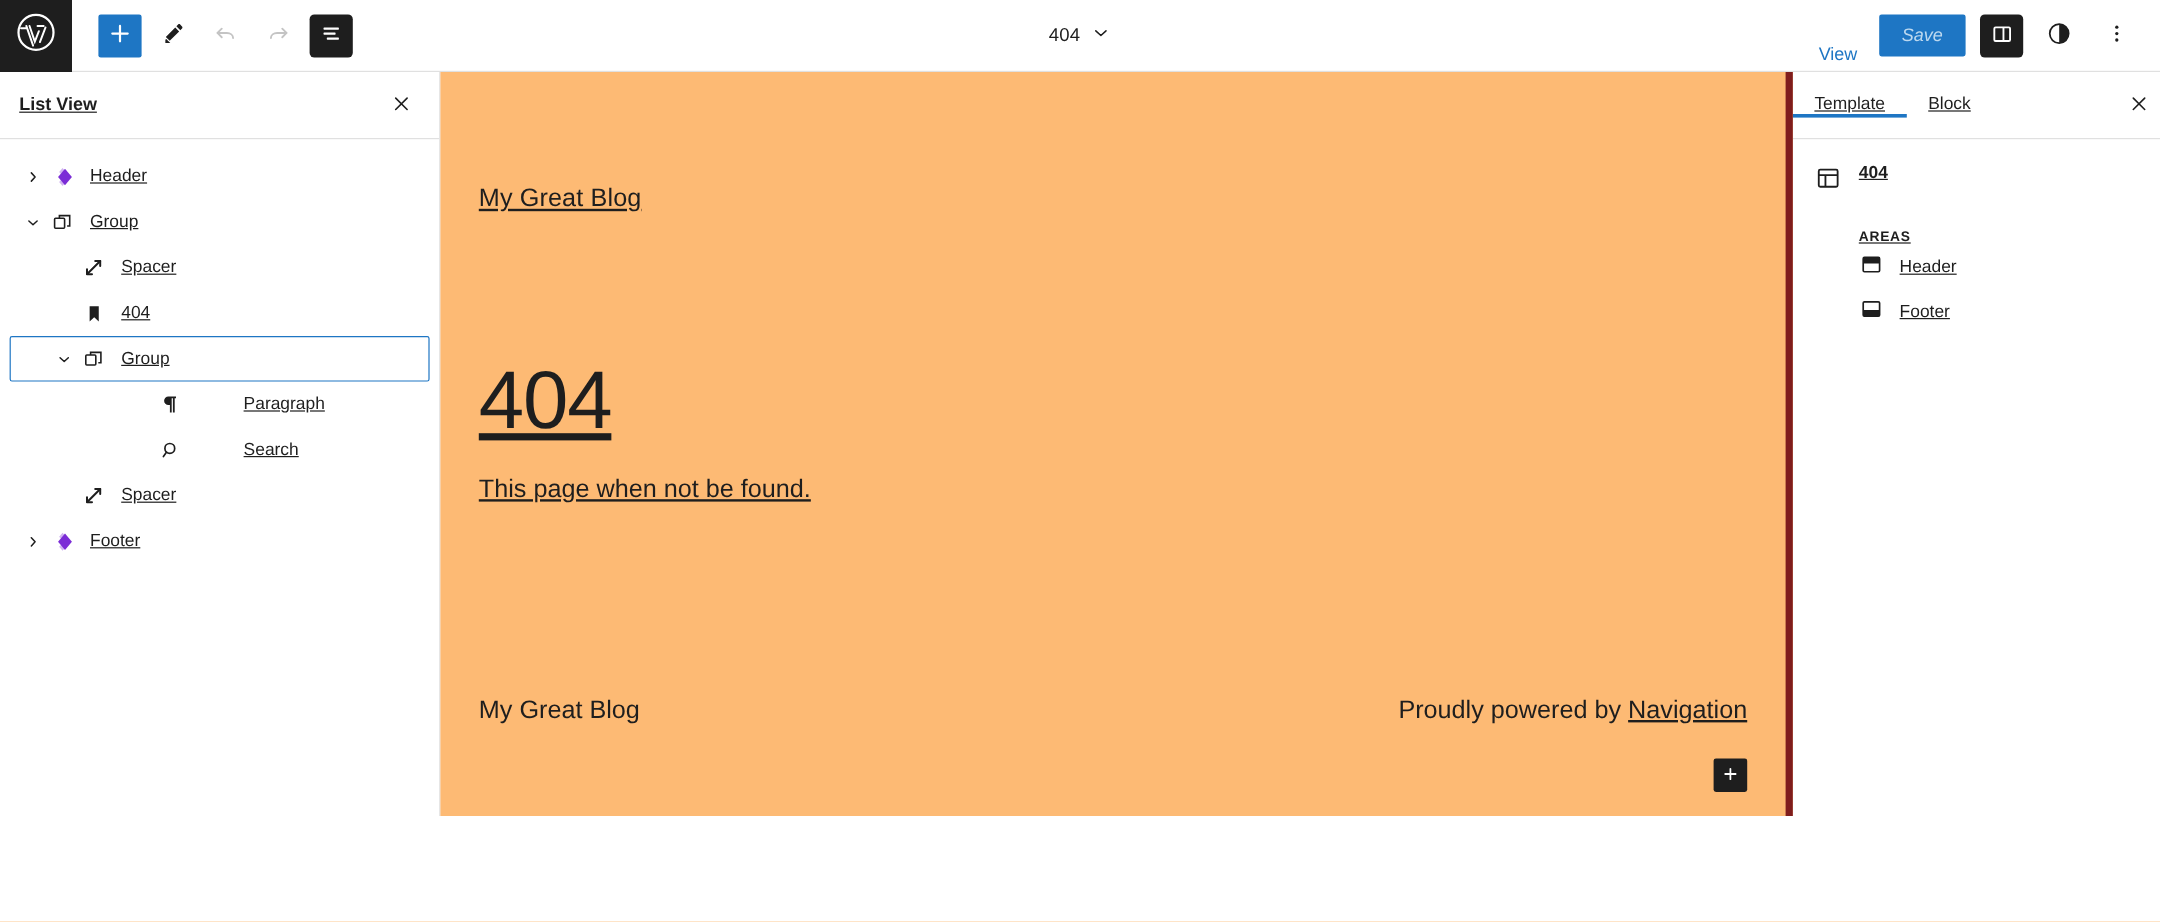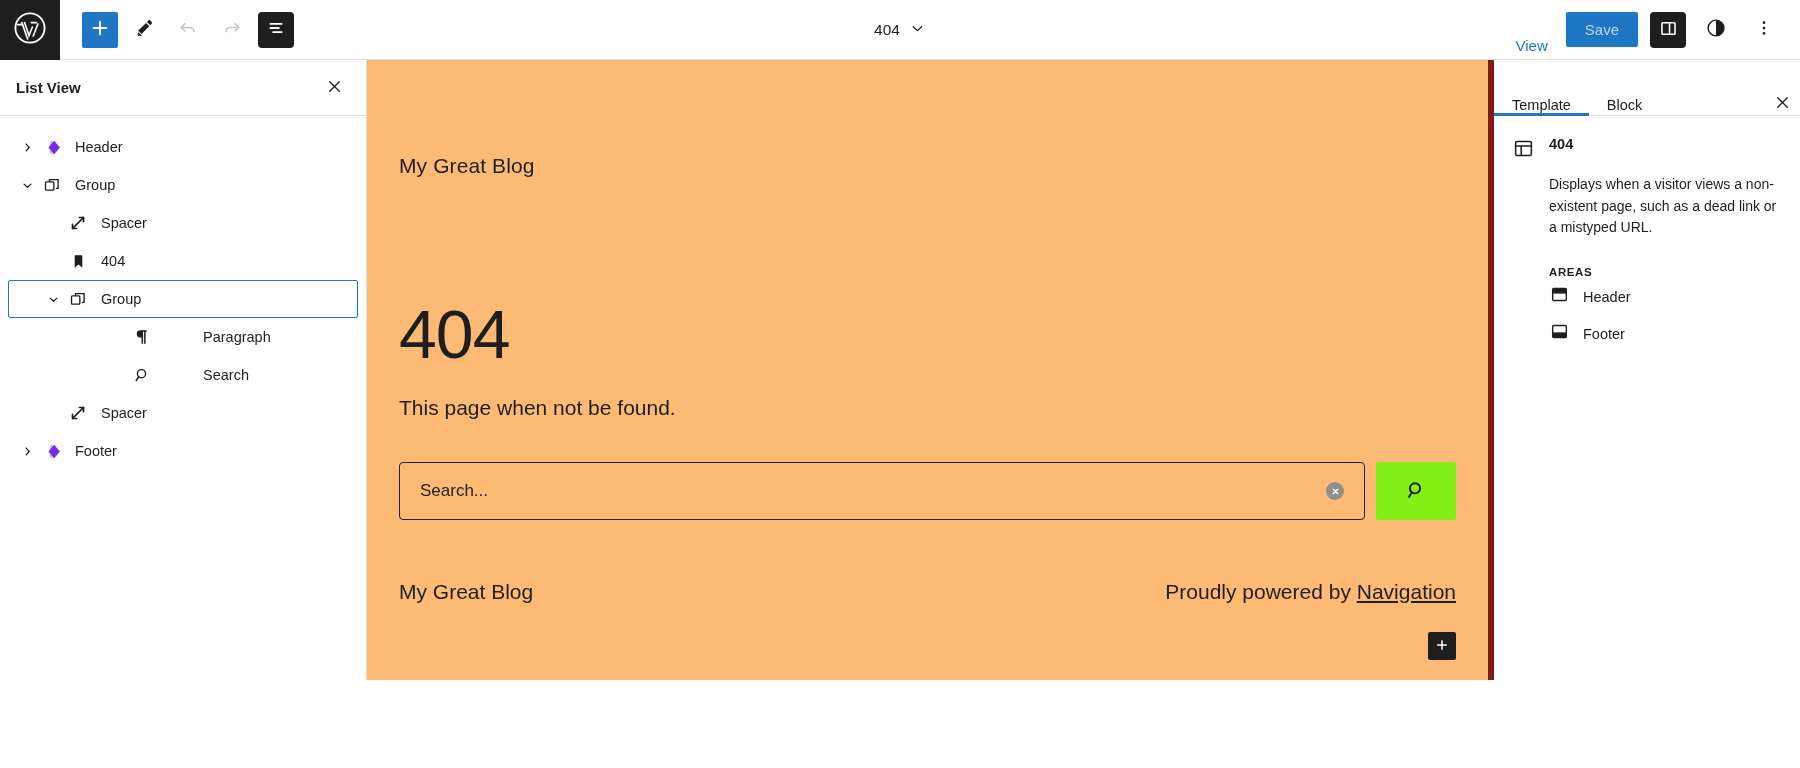--- a/index.html
+++ b/index.html
@@ -41,25 +41,25 @@
   .toolbar-right {
     margin-left:auto; display:flex; align-items:center; gap:12px; padding-right:18px;
   }
   .view-link {
     font-size:15px; color:#1e76c4; cursor:pointer; padding:6px 6px; background:none; border:none;
     font-family:inherit;
     margin-top:32px;
   }
   .save-btn {
     background:#1e76c4; color:#bcd8ef; font-size:15px; border:none; border-radius:2px;
-    padding:9px 19px; cursor:pointer; font-family:inherit;
+    padding:9px 19px; cursor:pointer; font-family:inherit;font-style:italic;
   }
 
   
-  .main { flex:1; display:flex; min-height:0; }
+  .main { flex:1; display:flex; min-height:0;text-decoration:underline; }
 
   
   .listview {
     width:367px; flex:0 0 367px; background:#fff; border-right:1px solid #e0e0e0;
     display:flex; flex-direction:column;
   }
   .lv-head {
     height:56px; flex:0 0 56px; display:flex; align-items:center;
     padding:0 16px 0 16px; border-bottom:1px solid #e0e0e0;
   }
@@ -131,21 +131,21 @@
   .footer-txt a { color:#1e1e1e; text-decoration:underline; }
   .add-block-btn {
     position:absolute; right:32px; bottom:20px; width:28px; height:28px;
     background:#1e1e1e; color:#fff; border:none; border-radius:2px;
     display:flex; align-items:center; justify-content:center; cursor:pointer;
   }
 
   
   .settings { width:306px; flex:0 0 306px; background:#fff; display:flex; flex-direction:column; }
   .st-tabs {
-    height:56px; flex:0 0 56px; display:flex; align-items:flex-end;
+    height:56px; flex:0 0 56px; display:flex; align-items:center;
     border-bottom:1px solid #e0e0e0; padding-left:0;
   }
   .st-tab {
     padding:0 18px; display:flex; align-items:center; font-size:14.5px;
     color:#1e1e1e; cursor:pointer; background:none; border:none;
     border-bottom:3px solid transparent; font-family:inherit; margin-bottom:-1px;
   }
   .st-tab.active { border-bottom-color:#1e76c4; font-weight:400; }
   .st-close {
     margin-left:auto; width:36px; display:flex; align-items:center;
@@ -398,38 +398,20 @@
     <div class="canvas">
       <div class="canvas-inner">
 
         <div class="site-header">
           <div class="site-title">My Great Blog</div>
         </div>
 
         <div class="big404">404</div>
         <div class="notfound">This page when not be found.</div>
 
-        <div class="searchrow">
-          <div class="searchfield">
-            <span class="ph">Search...</span>
-            <span class="clear-icon">
-              <svg width="11" height="11" viewBox="0 0 24 24" fill="none" stroke="#fff" stroke-width="3" stroke-linecap="round">
-                <path d="M7 7l10 10M17 7L7 17"></path>
-              </svg>
-            </span>
-          </div>
-          <button class="searchbtn" id="search-btn" style="background: rgb(131, 239, 23);">
-            <span>
-              <svg width="24" height="24" viewBox="0 0 24 24" fill="none" stroke="#1e1e1e" stroke-width="1.9" stroke-linecap="round">
-                <circle cx="11" cy="10.3" r="5.1"></circle>
-                <path d="M7.9 14.3L5 19"></path>
-              </svg>
-            </span>
-          </button>
-        </div>
 
         <div class="site-footer">
           <div class="footer-txt">My Great Blog</div>
           <div class="footer-txt">
             <span>Proudly powered by </span><a href="#">Navigation</a>
           </div>
         </div>
 
         <button class="add-block-btn">
           <span>
@@ -459,21 +441,20 @@
           <span class="tpl-icon">
             <svg width="23" height="23" viewBox="0 0 24 24" fill="none" stroke="#1e1e1e" stroke-width="1.6">
               <rect x="3.8" y="4.6" width="16.4" height="14.8" rx="1.3"></rect>
               <path d="M3.8 9.3h16.4M9.6 9.3v10.1"></path>
             </svg>
           </span>
           <div>
             <div class="tpl-name">404</div>
           </div>
         </div>
-        <div class="tpl-desc" style="margin-left:37px;">Displays when a visitor views a non-existent page, such as a dead link or a mistyped URL.</div>
 
         <div class="areas-label">AREAS</div>
 
         <div class="area-row">
           <span>
             <svg width="21" height="21" viewBox="0 0 24 24" fill="none" stroke="#1e1e1e" stroke-width="1.6">
               <rect x="4.2" y="5.2" width="15.6" height="13.6" rx="1.2"></rect>
               <path d="M4.2 10.2h15.6"></path>
               <rect x="4.2" y="5.2" width="15.6" height="5" fill="#1e1e1e" stroke="none"></rect>
             </svg>

